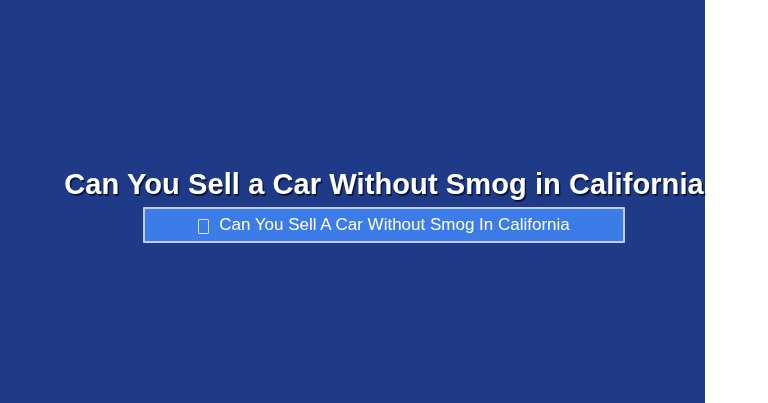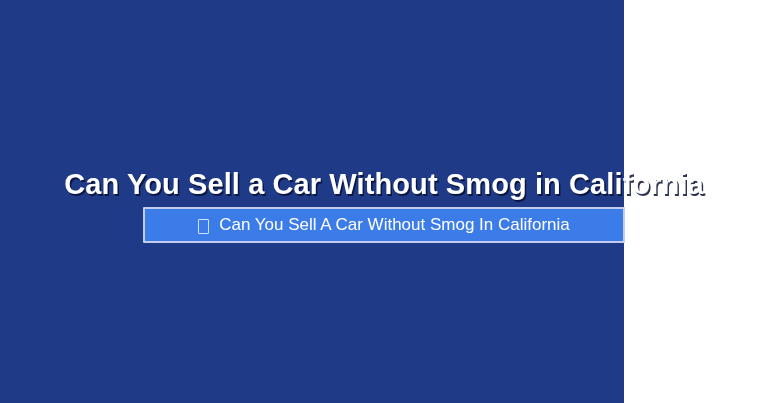--- a/index.html
+++ b/index.html
@@ -9,21 +9,21 @@
   }
   body {
     width: 768px;
     height: 403px;
     overflow: hidden;
     font-family: "Liberation Sans", sans-serif;
     -webkit-font-smoothing: antialiased;
   }
   #stage {
     position: relative;
-    width: 624px;
+    width: 705px;
     height: 403px;
     background: #1f3a87;
     box-sizing: border-box;
   }
 
   
   .page-title {
     position: absolute;
     left: 0;
     top: 145px;

